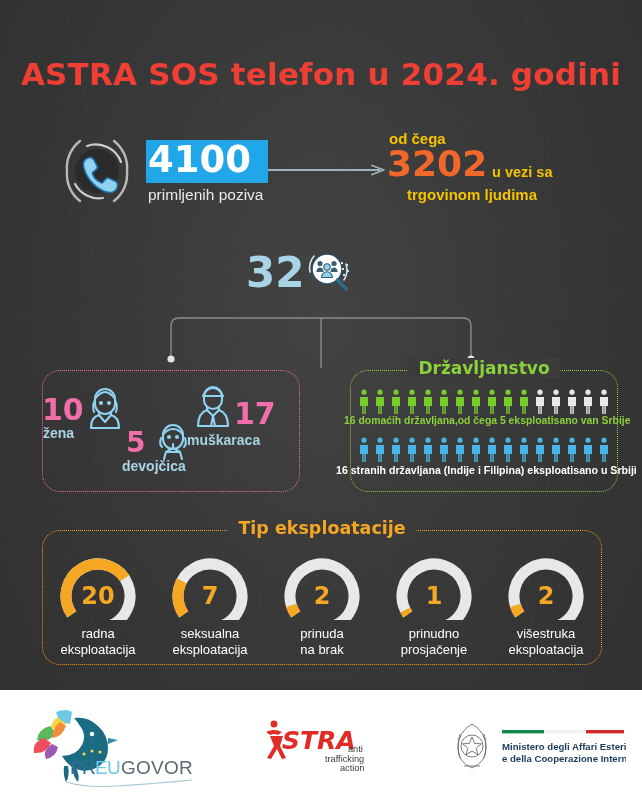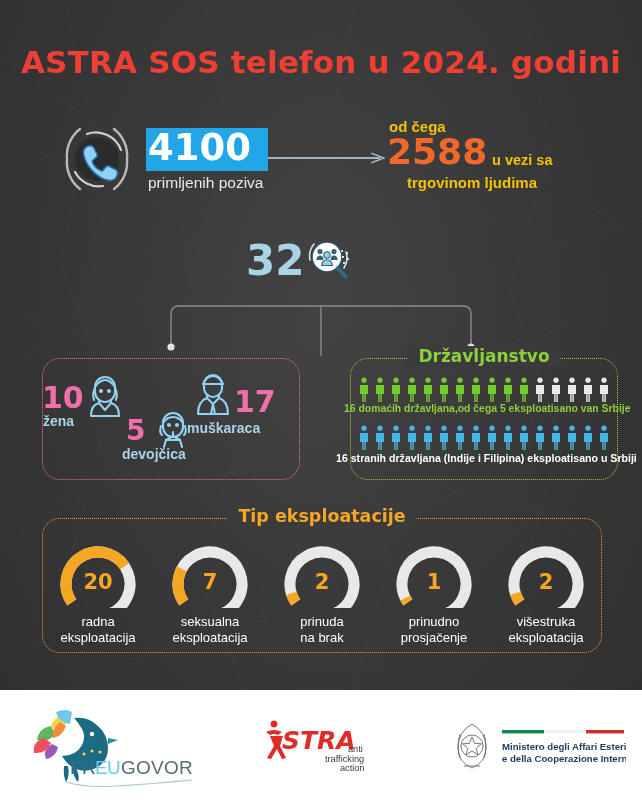--- a/index.html
+++ b/index.html
@@ -16,21 +16,21 @@
     background:
       radial-gradient(ellipse at 50% 38%, #434343 0%, #393939 45%, #2e2e2e 100%);
     overflow: hidden;
   }
   
   .texture {
     position: absolute; inset: 0;
     pointer-events: none;
     opacity: .5;
   }
-  .body-area { position: absolute; left:0; top:0; width:624px; height:690px;text-decoration:underline; }
+  .body-area { position: absolute; left:0; top:12px; width:624px; height:690px;text-decoration:underline; }
 
   
   .title {
     position: absolute; top: 44px; left: 0; width: 642px;
     text-align: center;
     color: #ef3e33;
     font-size: 31px;
     font-weight: bold;
     letter-spacing: .2px;
     font-family: "DejaVu Sans", sans-serif;
@@ -156,21 +156,21 @@
   .gauges {
     position: absolute; left: 0; top: 26px; width: 560px;
     display: flex; justify-content: space-between; align-items: flex-start;
     padding: 0 2px;
   }
   .gauge-cell { width: 108px; text-align: center; }
   .gauge-wrap { position: relative; width: 88px; height: 64px; margin: 0 auto; }
   .gauge-val {
     position: absolute; left: 0; top: 26px; width: 88px;
     text-align: center;
-    color: #f5a623; font-size: 21px; font-weight: bold;
+    color: #f5a623; font-size: 24px; font-weight: bold;
     font-family: "DejaVu Sans", sans-serif;
   }
   .gauge-lbl {
     margin-top: 6px;
     color: #ffffff; font-size: 13px; line-height: 1.2;
   }
 
   
   .footer {
     position: absolute; left: 0; top: 690px;
@@ -226,21 +226,21 @@
 
       <div class="num-4100">4100</div>
       <div class="calls-caption">primljenih poziva</div>
 
       <svg class="arrow" viewBox="0 0 122 12">
         <line x1="0" y1="6" x2="112" y2="6" stroke="#9fb3bd" stroke-width="1.8"></line>
         <path d="M104 1.5 L116 6 L104 10.5" fill="none" stroke="#9fb3bd" stroke-width="1.8" stroke-linecap="round" stroke-linejoin="round"></path>
       </svg>
 
       <div class="od-cega">od čega</div>
-      <div class="num-3202">2588</div>
+      <div class="num-3202">3202</div>
       <div class="uvezisa">u vezi sa</div>
       <div class="trgovinom">trgovinom ljudima</div>
     </div>
 
     <div class="victims">
       <div class="num-32">32</div>
       <svg class="v-icon" viewBox="0 0 46 46">
         <g fill="none" stroke="#cfe7f2" stroke-width="1.6" stroke-linecap="round">
           <path d="M8 6 A19 19 0 0 0 4 22"></path>
           <path d="M40 14 A19 19 0 0 1 38 30"></path>

